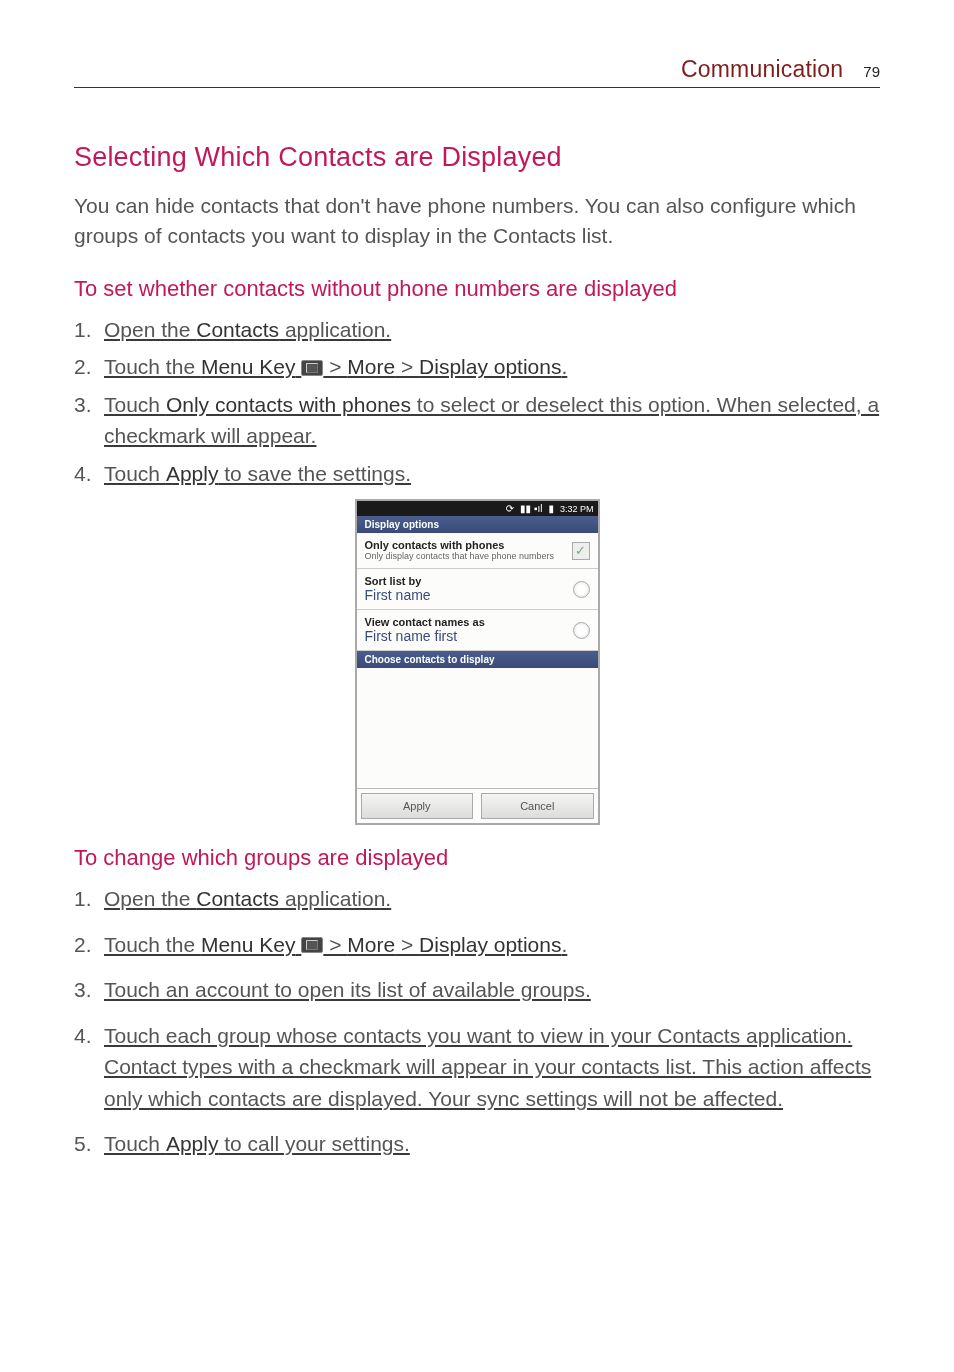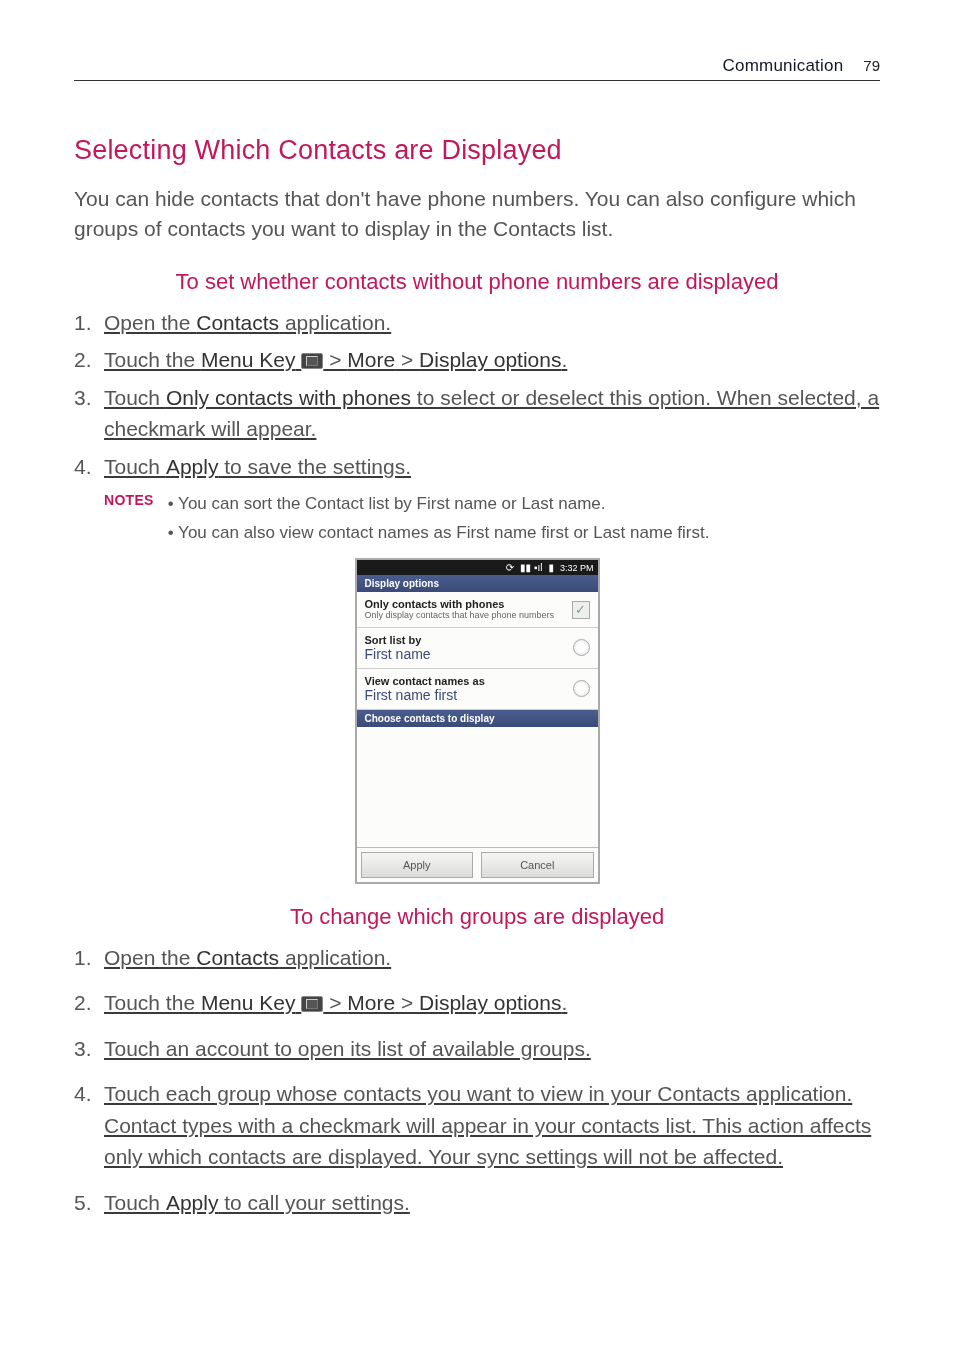--- a/index.html
+++ b/index.html
@@ -16,23 +16,23 @@
   }
   .header {
     display: flex;
     justify-content: flex-end;
     align-items: baseline;
     border-bottom: 1px solid #333;
     padding-bottom: 4px;
     margin-bottom: 54px;
   }
   .header-title {
-    font-size: 17px;
+    font-size: 23px;
     letter-spacing: 0.2px;
-    color: #0f172a;
+    color: #7f1d1d;
   }
   .header-num {
     font-size: 15px;
     margin-left: 20px;
     color: #222;
   }
   .h1 {
     color: #c2185b;
     font-size: 27px;
     font-weight: 500;
@@ -44,21 +44,20 @@
     line-height: 1.45;
     color: #555;
     margin-bottom: 24px;
   }
   .h2 {
     color: #c2185b;
     font-size: 22px;
     font-weight: 400;
     margin-top: 20px;
     margin-bottom: 12px;
-    text-align: center;
   }
   .step-list {
     list-style: none;
     padding: 0;
     margin: 0 0 8px 0;
     counter-reset: step;
     text-decoration: underline;
   }
   .step-list > li {
     font-size: 21px;
@@ -216,27 +215,20 @@
       <span class="menu-key"></span><span> &gt; </span><span class="strong">More</span><span> &gt; </span><span class="strong">Display options</span><span>.</span>
     </li>
     <li>
       <span>Touch </span><span class="strong">Only contacts with phones</span><span> to select or deselect this option. When selected, a checkmark will appear.</span>
     </li>
     <li>
       <span>Touch </span><span class="strong">Apply</span><span> to save the settings.</span>
     </li>
   </ol>
 
-  <div class="notes-row">
-    <div class="notes-label">NOTES</div>
-    <ul class="notes-bullets">
-      <li>You can sort the Contact list by First name or Last name.</li>
-      <li>You can also view contact names as First name first or Last name first.</li>
-    </ul>
-  </div>
 
   <div class="phone-wrap">
     <div class="phone">
       <div class="statusbar">
         <span class="sb-icon">⟳</span>
         <span class="sb-icon">▮▮ ▪ıl</span>
         <span class="sb-icon">▮</span>
         <span class="sb-time">3:32 PM</span>
       </div>
       <div class="sec-hdr">Display options</div>

